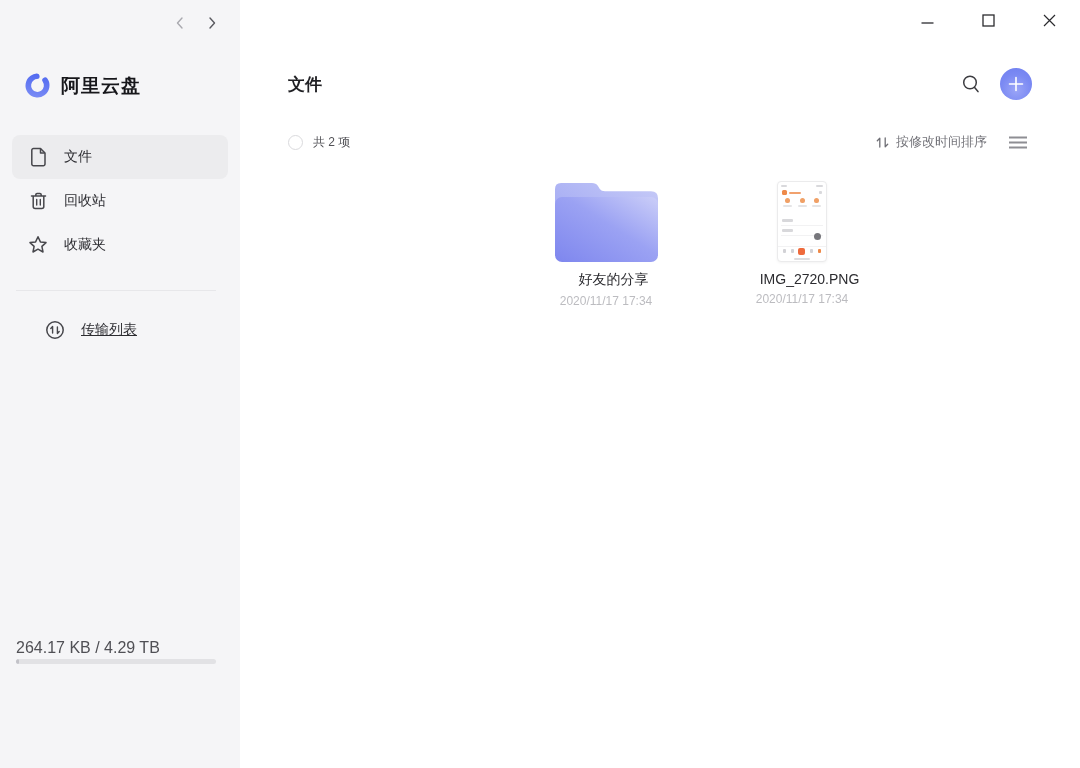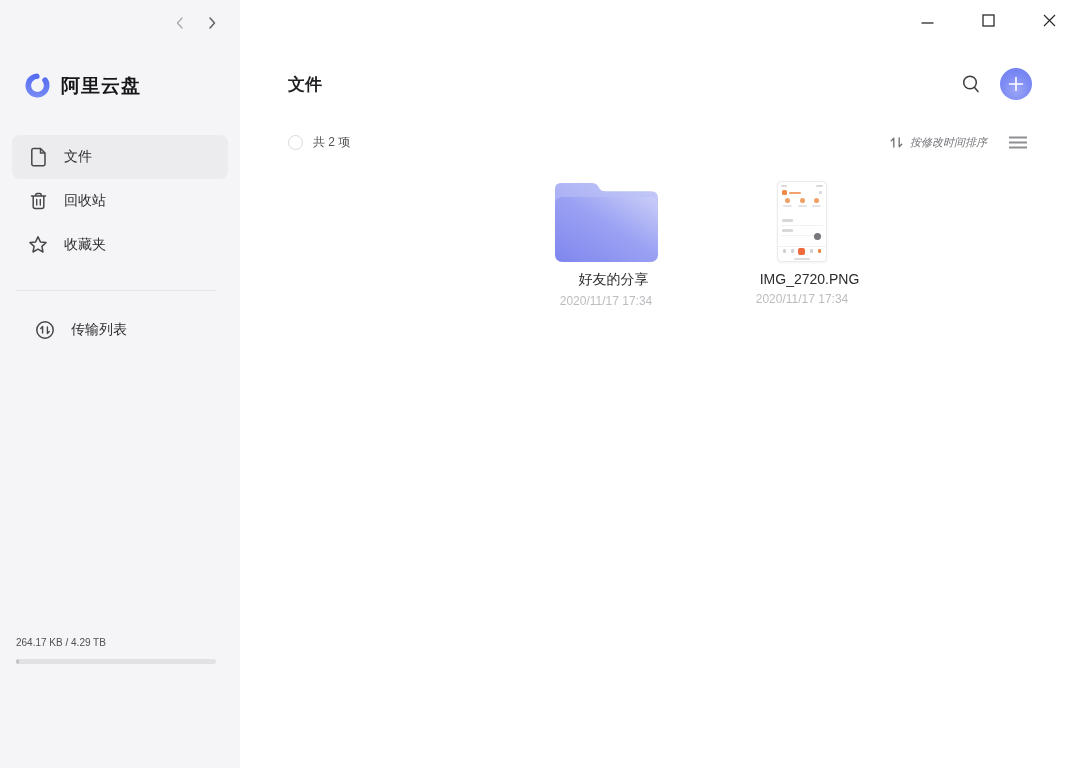--- a/index.html
+++ b/index.html
@@ -17,24 +17,24 @@
   .nav-btn { width:24px; height:24px; display:flex; align-items:center; justify-content:center; cursor:pointer; background:none; border:none; }
   .brand { position:absolute; top:72px; left:24px; display:flex; align-items:center; gap:10px; }
   .brand-name { font-size:19px; font-weight:700; color:#17171b; letter-spacing:1px; }
 
   .menu { position:absolute; top:135px; left:12px; right:12px; }
   .menu-item { height:44px; display:flex; align-items:center; padding-left:16px; gap:16px;
                border-radius:8px; font-size:14px; color:#2e2e33; cursor:pointer; }
   .menu-item.selected { background:#ececee; }
   .menu-item .mi-icon { width:20px; height:20px; display:flex; align-items:center; justify-content:center; }
   .menu-divider { position:absolute; top:290px; left:16px; right:24px; height:1px; background:#e7e7ea; }
-  .menu-lower { position:absolute; top:308px; left:19px; right:12px; }
+  .menu-lower { position:absolute; top:308px; left:29px; right:12px;text-decoration:underline; }
 
   .storage { position:absolute; left:16px; right:24px; bottom:104px; }
-  .storage-text { font-size:10px; color:#505055; margin-bottom:11px; }
+  .storage-text { font-size:16px; color:#505055; margin-bottom:2px; }
   .storage-bar { height:5px; background:#e2e2e5; border-radius:3px; overflow:hidden; }
   .storage-fill { height:100%; background:#c2c2c8; border-radius:3px; }
 
   .user-area { position:absolute; left:0; right:0; bottom:0; height:67px; border-top:1px solid #ebebee;
                display:flex; align-items:center; padding:0 20px 0 22px; cursor:pointer; }
   .avatar { width:34px; height:34px; border-radius:50%; background:#e7e7ea; overflow:hidden; flex:none; }
   .user-name { font-size:14px; color:#2b2b2f; margin-left:10px; flex:1; }
 
   
   .main { position:absolute; left:240px; top:0; right:0; height:768px; background:#fff; }
@@ -46,21 +46,21 @@
   .header-actions { margin-left:auto; display:flex; align-items:center; gap:19px; }
   .icon-btn { background:none; border:none; cursor:pointer; display:flex; align-items:center; justify-content:center; }
   .add-btn { width:32px; height:32px; border-radius:50%; border:none; cursor:pointer;
              background:radial-gradient(circle at 50% 68%, #9ba5f7 0%, #7b8af3 55%, #6e7ef0 100%);
              display:flex; align-items:center; justify-content:center; }
 
   .list-toolbar { position:absolute; top:128px; left:48px; right:53px; height:28px; display:flex; align-items:center; }
   .select-all { width:15px; height:15px; border-radius:50%; border:1.5px solid #dadadd; background:#fff; cursor:pointer; flex:none; }
   .count-text { font-size:12px; color:#515156; margin-left:10px; }
   .sort-group { margin-left:auto; display:flex; align-items:center; gap:6px; cursor:pointer; }
-  .sort-label { font-size:11px; color:#737379;font-style:italic; }
+  .sort-label { font-size:13px; color:#737379; }
   .view-btn { margin-left:22px; }
 
   .file-grid { position:absolute; top:180px; left:268px; display:flex; }
   .file-cell { width:196px; display:flex; flex-direction:column; align-items:center; cursor:pointer; }
   .icon-box { height:82px; display:flex; align-items:flex-end; justify-content:center; }
   .file-name { font-size:14px; color:#2c2c30; margin-top:9px;margin-left:15px; }
   .file-date { font-size:12px; color:#bcbcc0; margin-top:5px; }
 
   
   .thumb { position:relative; width:50px; height:81px; background:#fff; border:1px solid #ebebec; border-radius:4px;

